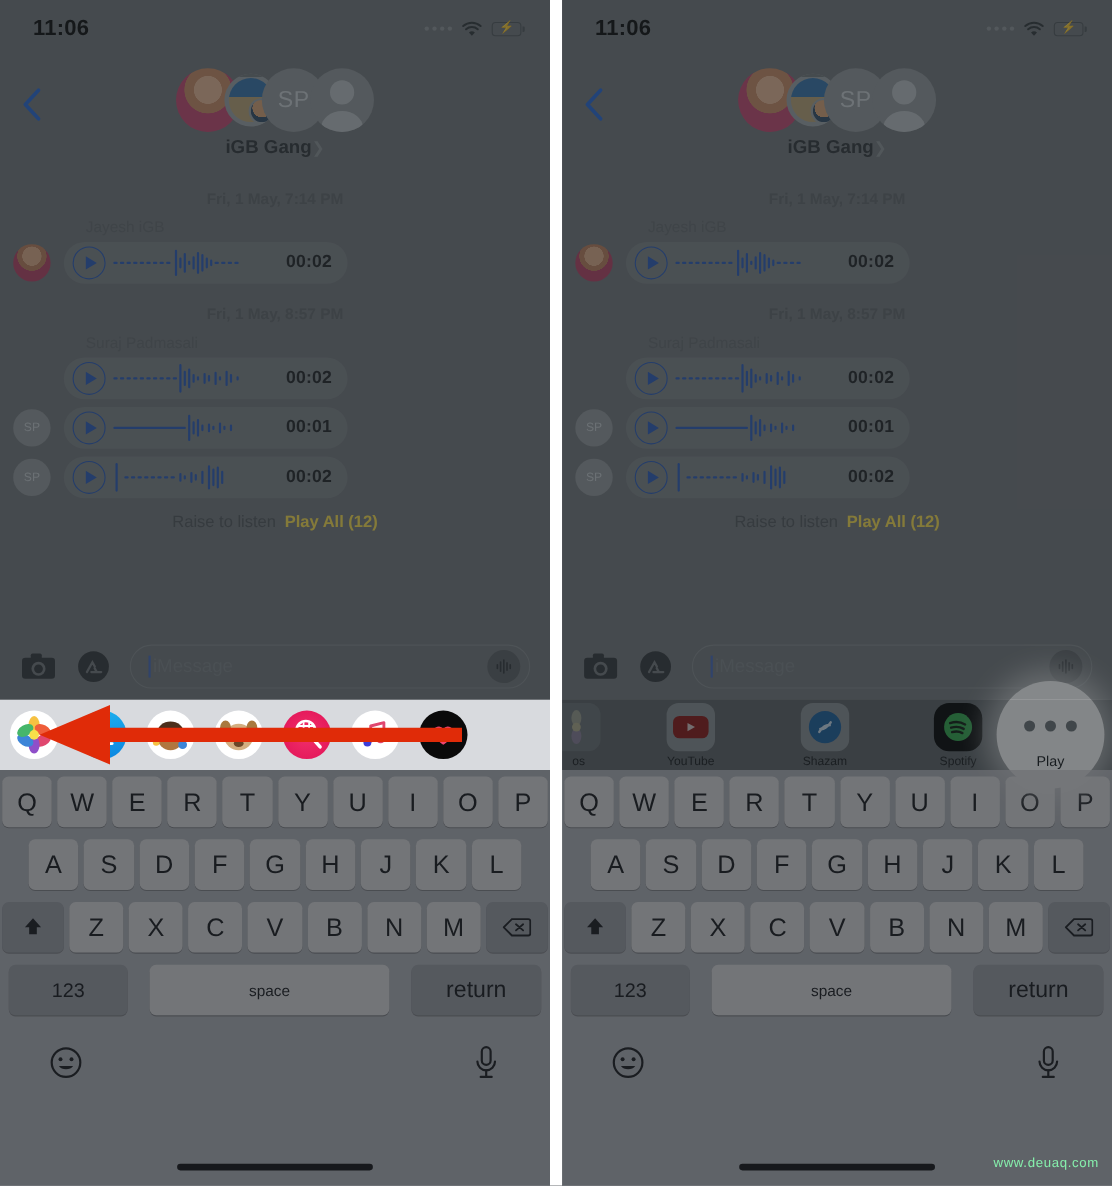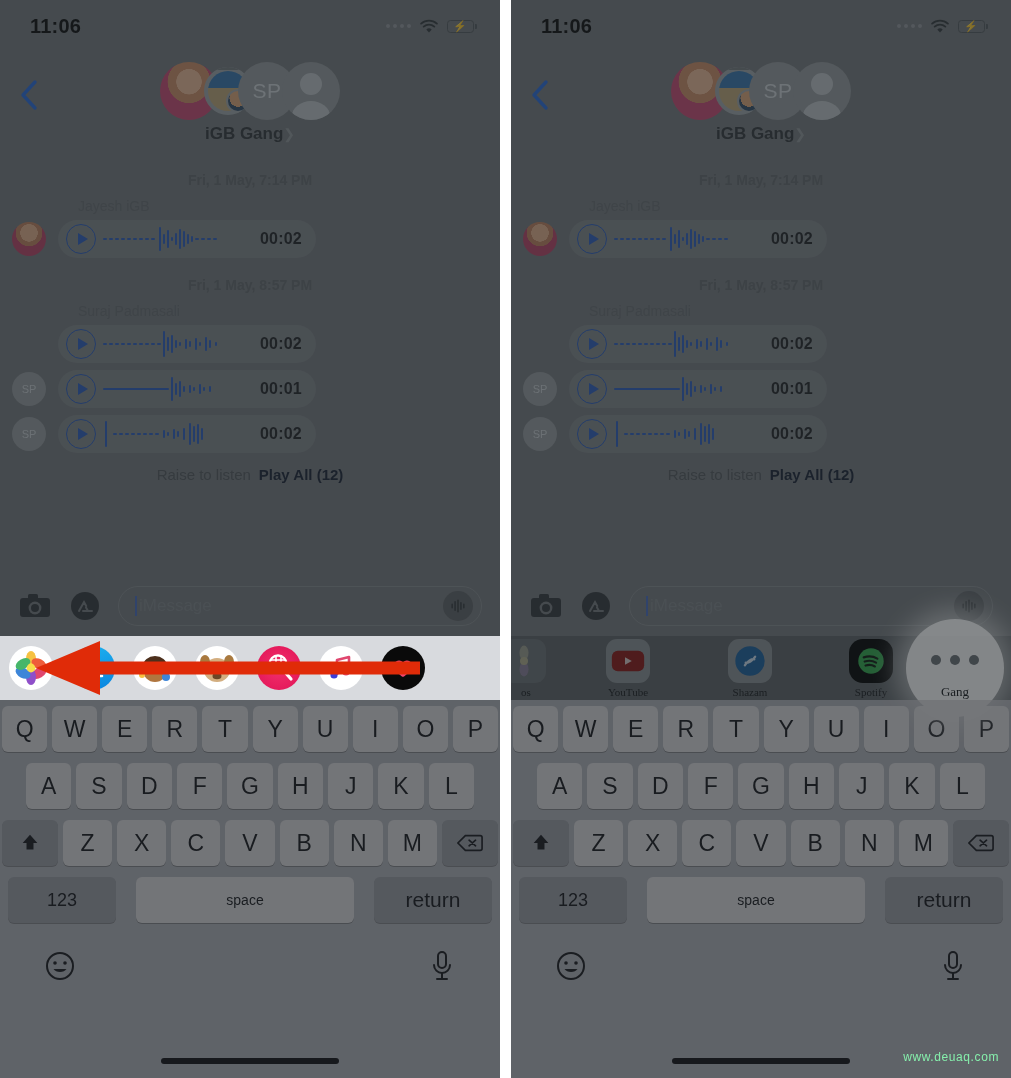--- a/index.html
+++ b/index.html
@@ -127,21 +127,21 @@
     content:""; width:0; height:0; margin-left:3px;
     border-left:10px solid #2255b8; border-top:6px solid transparent; border-bottom:6px solid transparent;
   }
   .wave { height:28px; width:152px; flex:0 0 auto; }
   .dur { font-size:16px; font-weight:600; color:#17191c; letter-spacing:.2px; }
   .hint-row {
     display:flex; justify-content:center; align-items:center; gap:8px;
     margin-top:6px; font-size:15px;
   }
   .hint-row .raise { color:#4b5055; }
-  .hint-row .playall { color:#0f172a; font-weight:700; }
+  .hint-row .playall { color:#fde047; font-weight:700; }
 
   
   .inputbar {
     position:absolute; left:0; right:0; bottom:0; height:60px;
     display:flex; align-items:center; gap:16px; padding:0 18px;
   }
   .icon-btn { width:34px; height:34px; flex:0 0 auto; }
   .imessage-field {
     flex:1; height:40px; border:1.4px solid #81868a; border-radius:20px;
     display:flex; align-items:center; padding:0 8px 0 16px; position:relative;
@@ -151,21 +151,21 @@
   .audio-circle {
     width:30px; height:30px; border-radius:50%; background:#55595d;
     display:flex; align-items:center; justify-content:center; flex:0 0 auto;
   }
 
   
   .drawer {
     position:absolute; left:0; right:0; top:636px; height:64px;
     background:#d8dade; display:flex; align-items:center; z-index: 12;
   }
-  .drawer.dark { background:#5d6266;font-family:Liberation Serif, serif; }
+  .drawer.dark { background:#5d6266; }
   .drawer .app {
     width:62px; flex:0 0 auto; display:flex; flex-direction:column;
     align-items:center; justify-content:center;
   }
   .app-ico { width:44px; height:44px; border-radius:11px; flex:0 0 auto; }
 
   
   .ic-photos { background:#ffffff; border-radius:50%; position:relative; overflow:hidden; }
   .ic-appstore { background: linear-gradient(160deg,#1fb6f0,#0a84e0); border-radius:50%; }
   .ic-white { background:#ffffff; border-radius:50%; overflow:hidden; position:relative; }
@@ -720,21 +720,21 @@
         </span>
         <span class="drawer-label">Spotify</span>
       </span>
 
       <span class="more-spot">
         <span class="more-bubble">
             <i></i>
             <i></i>
             <i></i>
           </span>
-        <span class="more-label">Gang</span>
+        <span class="more-label">Play</span>
       </span>
     </div>
 
     <div class="keyboard">
       <div class="krow r1">
         <span class="key">Q</span>
         <span class="key">W</span>
         <span class="key">E</span>
         <span class="key">R</span>
         <span class="key">T</span>

